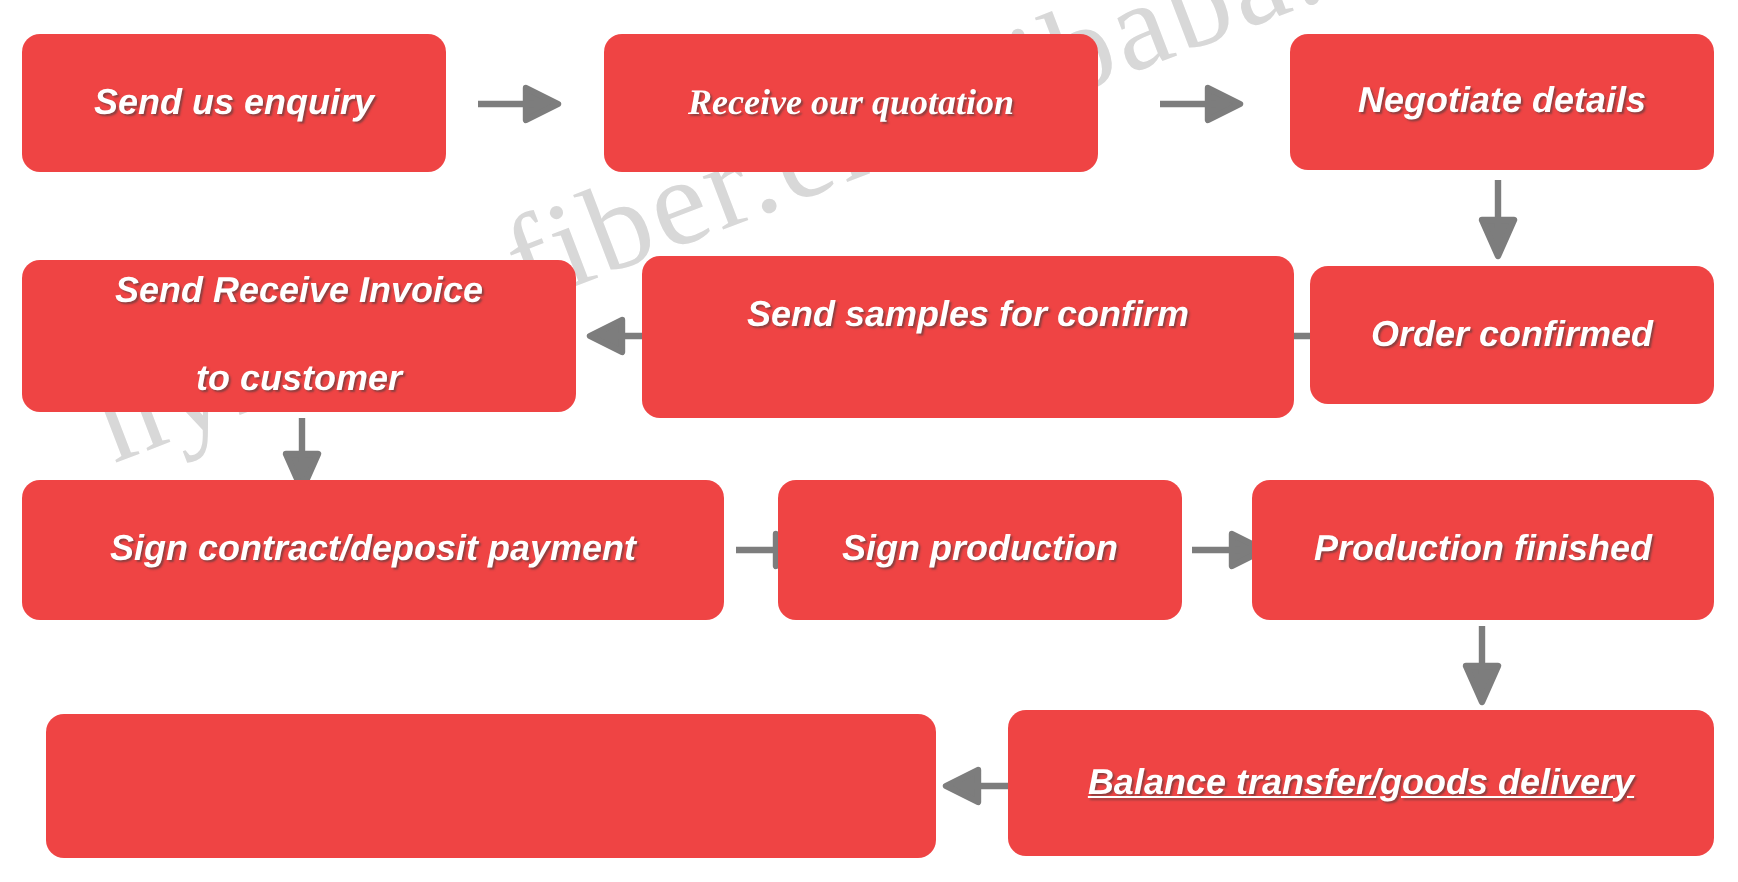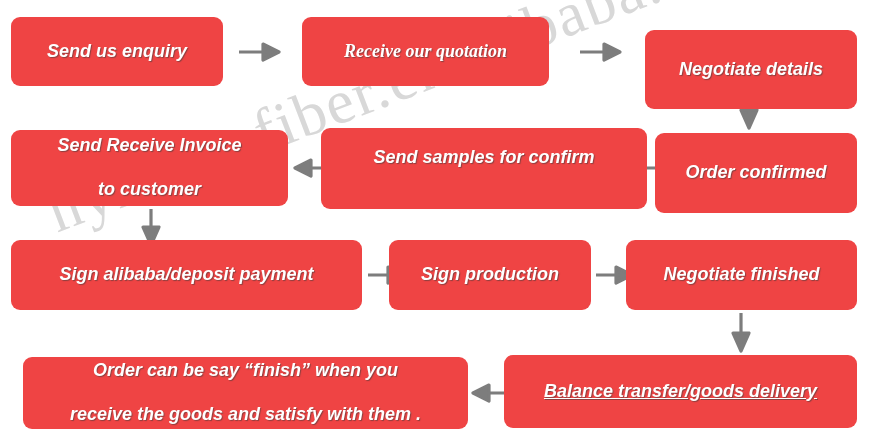--- a/index.html
+++ b/index.html
@@ -84,21 +84,21 @@
   <div class="node" style="left:302px; top:17px; width:247px; height:69px;font-family:Liberation Serif, serif;">
     <span>Receive our quotation</span>
   </div>
 
   <div class="arrow" style="left:578px; top:40px; width:48px; height:24px;">
     <svg width="48" height="24" viewBox="0 0 48 24">
       <path d="M2 12 H30 M26 4 L42 12 L26 20 Z" fill="#7d7d7d" stroke="#7d7d7d" stroke-width="3.2" stroke-linejoin="round"></path>
     </svg>
   </div>
 
-  <div class="node" style="left:645px; top:30px; width:212px; height:79px;">
+  <div class="node" style="left:645px; top:17px; width:212px; height:68px;">
     <span>Negotiate details</span>
   </div>
 
   <div class="arrow" style="left:736px; top:88px; width:26px; height:44px;">
     <svg width="26" height="44" viewBox="0 0 26 44">
       <path d="M13 2 V26 M5 22 L13 40 L21 22 Z" fill="#7d7d7d" stroke="#7d7d7d" stroke-width="3.2" stroke-linejoin="round"></path>
     </svg>
   </div>
 
   <div class="node" style="left:11px; top:130px; width:277px; height:76px;">
@@ -119,64 +119,63 @@
       <span>Send samples for confirm</span><br>
     </span>
   </div>
 
   <div class="arrow" style="left:622px; top:156px; width:44px; height:24px;">
     <svg width="44" height="24" viewBox="0 0 44 24">
       <path d="M42 12 H16 M18 4 L2 12 L18 20 Z" fill="#7d7d7d" stroke="#7d7d7d" stroke-width="3.2" stroke-linejoin="round"></path>
     </svg>
   </div>
 
-  <div class="node" style="left:655px; top:133px; width:202px; height:80px;">
+  <div class="node" style="left:655px; top:133px; width:202px; height:69px;">
     <span>Order confirmed</span>
   </div>
 
   <div class="arrow" style="left:138px; top:207px; width:26px; height:42px;">
     <svg width="26" height="42" viewBox="0 0 26 42">
       <path d="M13 2 V24 M5 20 L13 38 L21 20 Z" fill="#7d7d7d" stroke="#7d7d7d" stroke-width="3.2" stroke-linejoin="round"></path>
     </svg>
   </div>
 
   <div class="node" style="left:11px; top:240px; width:351px; height:70px;">
-    <span>Sign alibaba/deposit payment</span>
+    <span>Sign contract/deposit payment</span>
   </div>
 
   <div class="arrow" style="left:366px; top:263px; width:44px; height:24px;">
     <svg width="44" height="24" viewBox="0 0 44 24">
       <path d="M2 12 H26 M22 4 L38 12 L22 20 Z" fill="#7d7d7d" stroke="#7d7d7d" stroke-width="3.2" stroke-linejoin="round"></path>
     </svg>
   </div>
 
   <div class="node" style="left:389px; top:240px; width:202px; height:70px;">
     <span>Sign production</span>
   </div>
 
   <div class="arrow" style="left:594px; top:263px; width:44px; height:24px;">
     <svg width="44" height="24" viewBox="0 0 44 24">
       <path d="M2 12 H26 M22 4 L38 12 L22 20 Z" fill="#7d7d7d" stroke="#7d7d7d" stroke-width="3.2" stroke-linejoin="round"></path>
     </svg>
   </div>
 
   <div class="node" style="left:626px; top:240px; width:231px; height:70px;">
-    <span>Negotiate finished</span>
+    <span>Production finished</span>
   </div>
 
   <div class="arrow" style="left:728px; top:311px; width:26px; height:44px;">
     <svg width="26" height="44" viewBox="0 0 26 44">
       <path d="M13 2 V26 M5 22 L13 40 L21 22 Z" fill="#7d7d7d" stroke="#7d7d7d" stroke-width="3.2" stroke-linejoin="round"></path>
     </svg>
   </div>
 
   <div class="node" style="left:23px; top:357px; width:445px; height:72px;">
     <span>
-      <span>Order can be say “finish” when you</span><br>
-      <span>receive the goods and satisfy with them .</span>
+      <br>
     </span>
   </div>
 
   <div class="arrow" style="left:471px; top:381px; width:44px; height:24px;">
     <svg width="44" height="24" viewBox="0 0 44 24">
       <path d="M42 12 H16 M18 4 L2 12 L18 20 Z" fill="#7d7d7d" stroke="#7d7d7d" stroke-width="3.2" stroke-linejoin="round"></path>
     </svg>
   </div>
 
   <div class="node" style="left:504px; top:355px; width:353px; height:73px;text-decoration:underline;">

